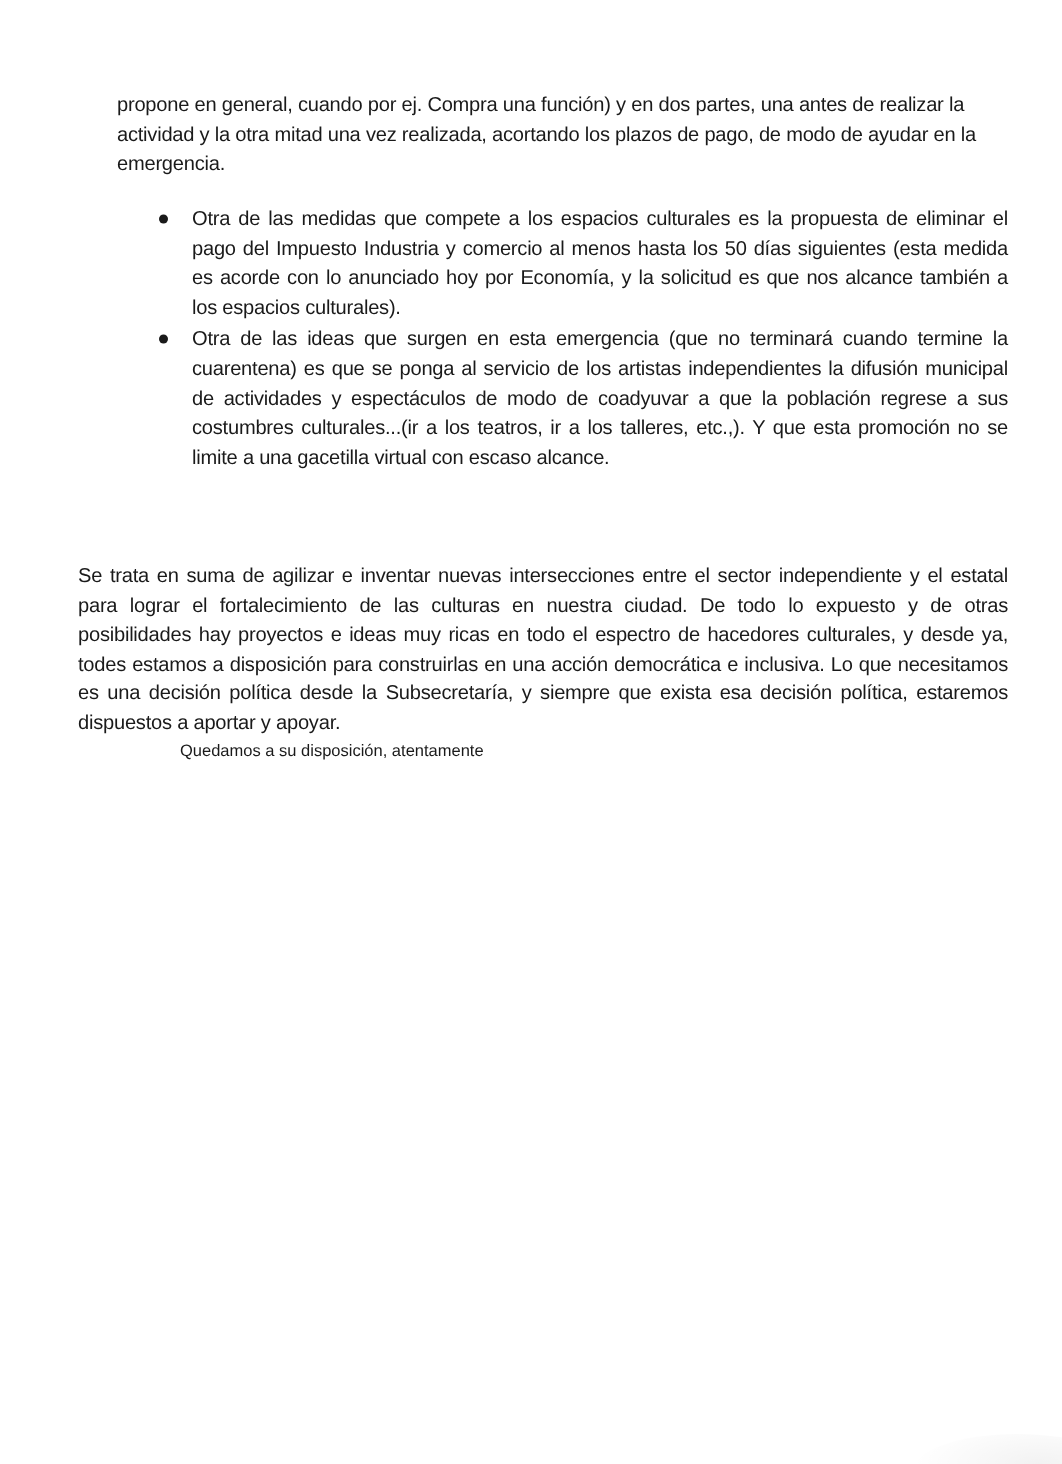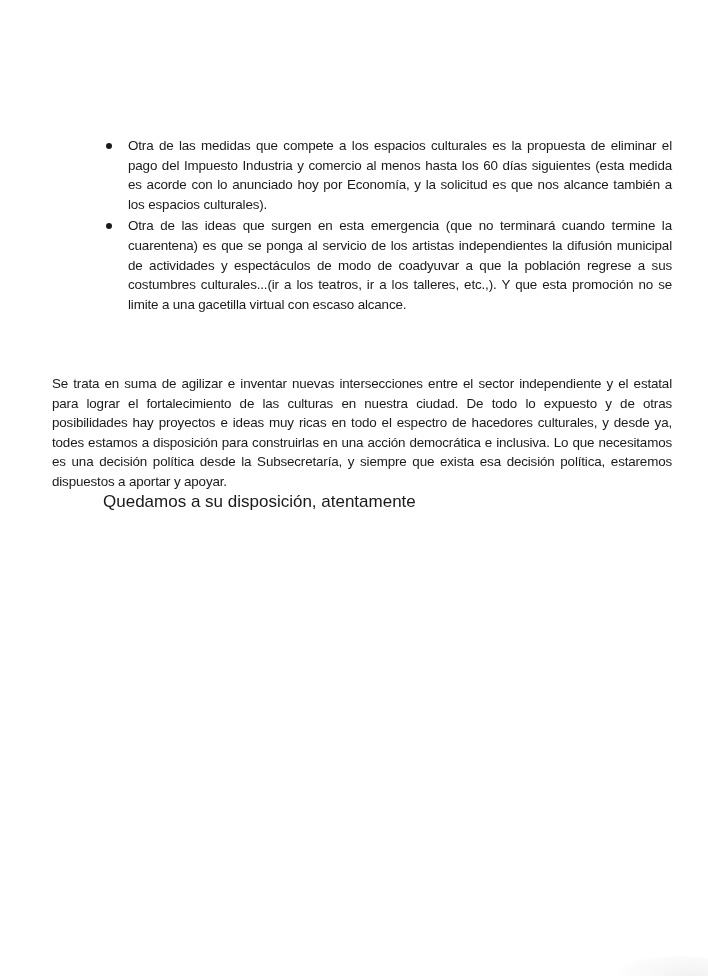--- a/index.html
+++ b/index.html
@@ -60,46 +60,47 @@
     }
     .para-body {
       position: absolute;
       left: 52px;
       top: 329px;
       width: 620px;
       margin-top: 45px;
     }
     .closing {
       position: absolute;
-      left: 103px;
+      left: 120px;
       top: 492px;
-      font-size: 17px;
+      font-size: 11px;
       line-height: 19.6px;
       margin: 0;
     }
     .page-curl {
       position: absolute;
       right: -40px;
       bottom: -30px;
       width: 140px;
       height: 50px;
       border-radius: 50%;
       background: radial-gradient(ellipse at 60% 40%, rgba(0,0,0,0.05), rgba(0,0,0,0) 70%);
     }
   </style>
 </head>
 <body>
 
 <div class="page">
 
+  <p class="text para-cont">propone en general, cuando por ej. Compra una función) y en dos partes, una antes de realizar la actividad y la otra mitad una vez realizada, acortando los plazos de pago, de modo de ayudar en la emergencia.</p>
 
   <ul class="bullets">
     <li class="text">
       <span class="bullet-dot"></span>
-      <span>Otra de las medidas que compete a los espacios culturales es la propuesta de eliminar el pago del Impuesto Industria y comercio al menos hasta los 60 días siguientes (esta medida es acorde con lo anunciado hoy por Economía, y la solicitud es que nos alcance también a los espacios culturales).</span>
+      <span>Otra de las medidas que compete a los espacios culturales es la propuesta de eliminar el pago del Impuesto Industria y comercio al menos hasta los 50 días siguientes (esta medida es acorde con lo anunciado hoy por Economía, y la solicitud es que nos alcance también a los espacios culturales).</span>
     </li>
     <li class="text">
       <span class="bullet-dot"></span>
       <span>Otra de las ideas que surgen en esta emergencia (que no terminará cuando termine la cuarentena) es que se ponga al servicio de los artistas independientes la difusión municipal de actividades y espectáculos de modo de coadyuvar a que la población regrese a sus costumbres culturales...(ir a los teatros, ir a los talleres, etc.,). Y que esta promoción no se limite a una gacetilla virtual con escaso alcance.</span>
     </li>
   </ul>
 
   <p class="text para-body">Se trata en suma de agilizar e inventar nuevas intersecciones entre el sector independiente y el estatal para lograr el fortalecimiento de las culturas en nuestra ciudad. De todo lo expuesto y de otras posibilidades hay proyectos e ideas muy ricas en todo el espectro de hacedores culturales, y desde ya, todes estamos a disposición para construirlas en una acción democrática e inclusiva. Lo que necesitamos es una decisión política desde la Subsecretaría, y siempre que exista esa decisión política, estaremos dispuestos a aportar y apoyar.</p>
 
   <p class="closing">Quedamos a su disposición, atentamente</p>

